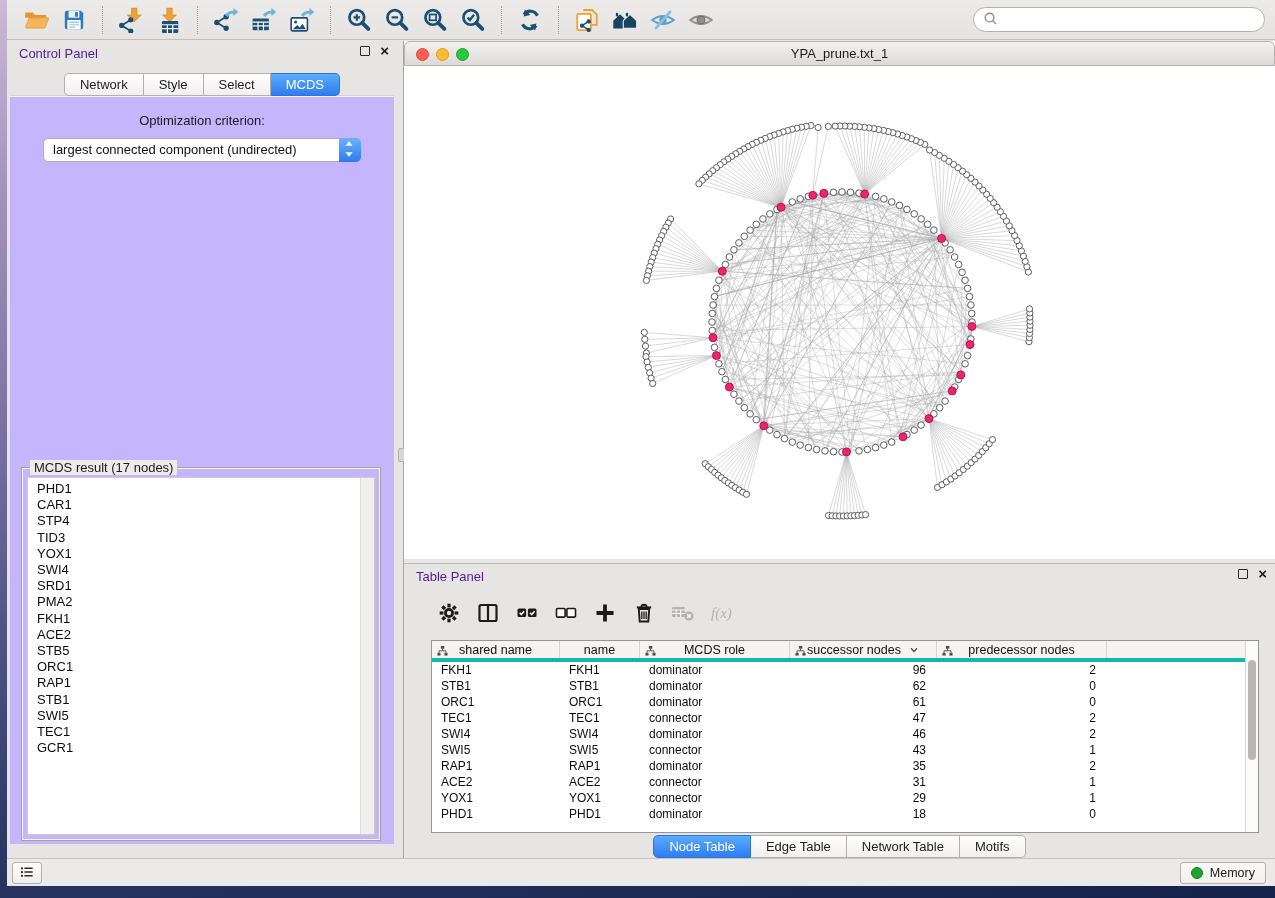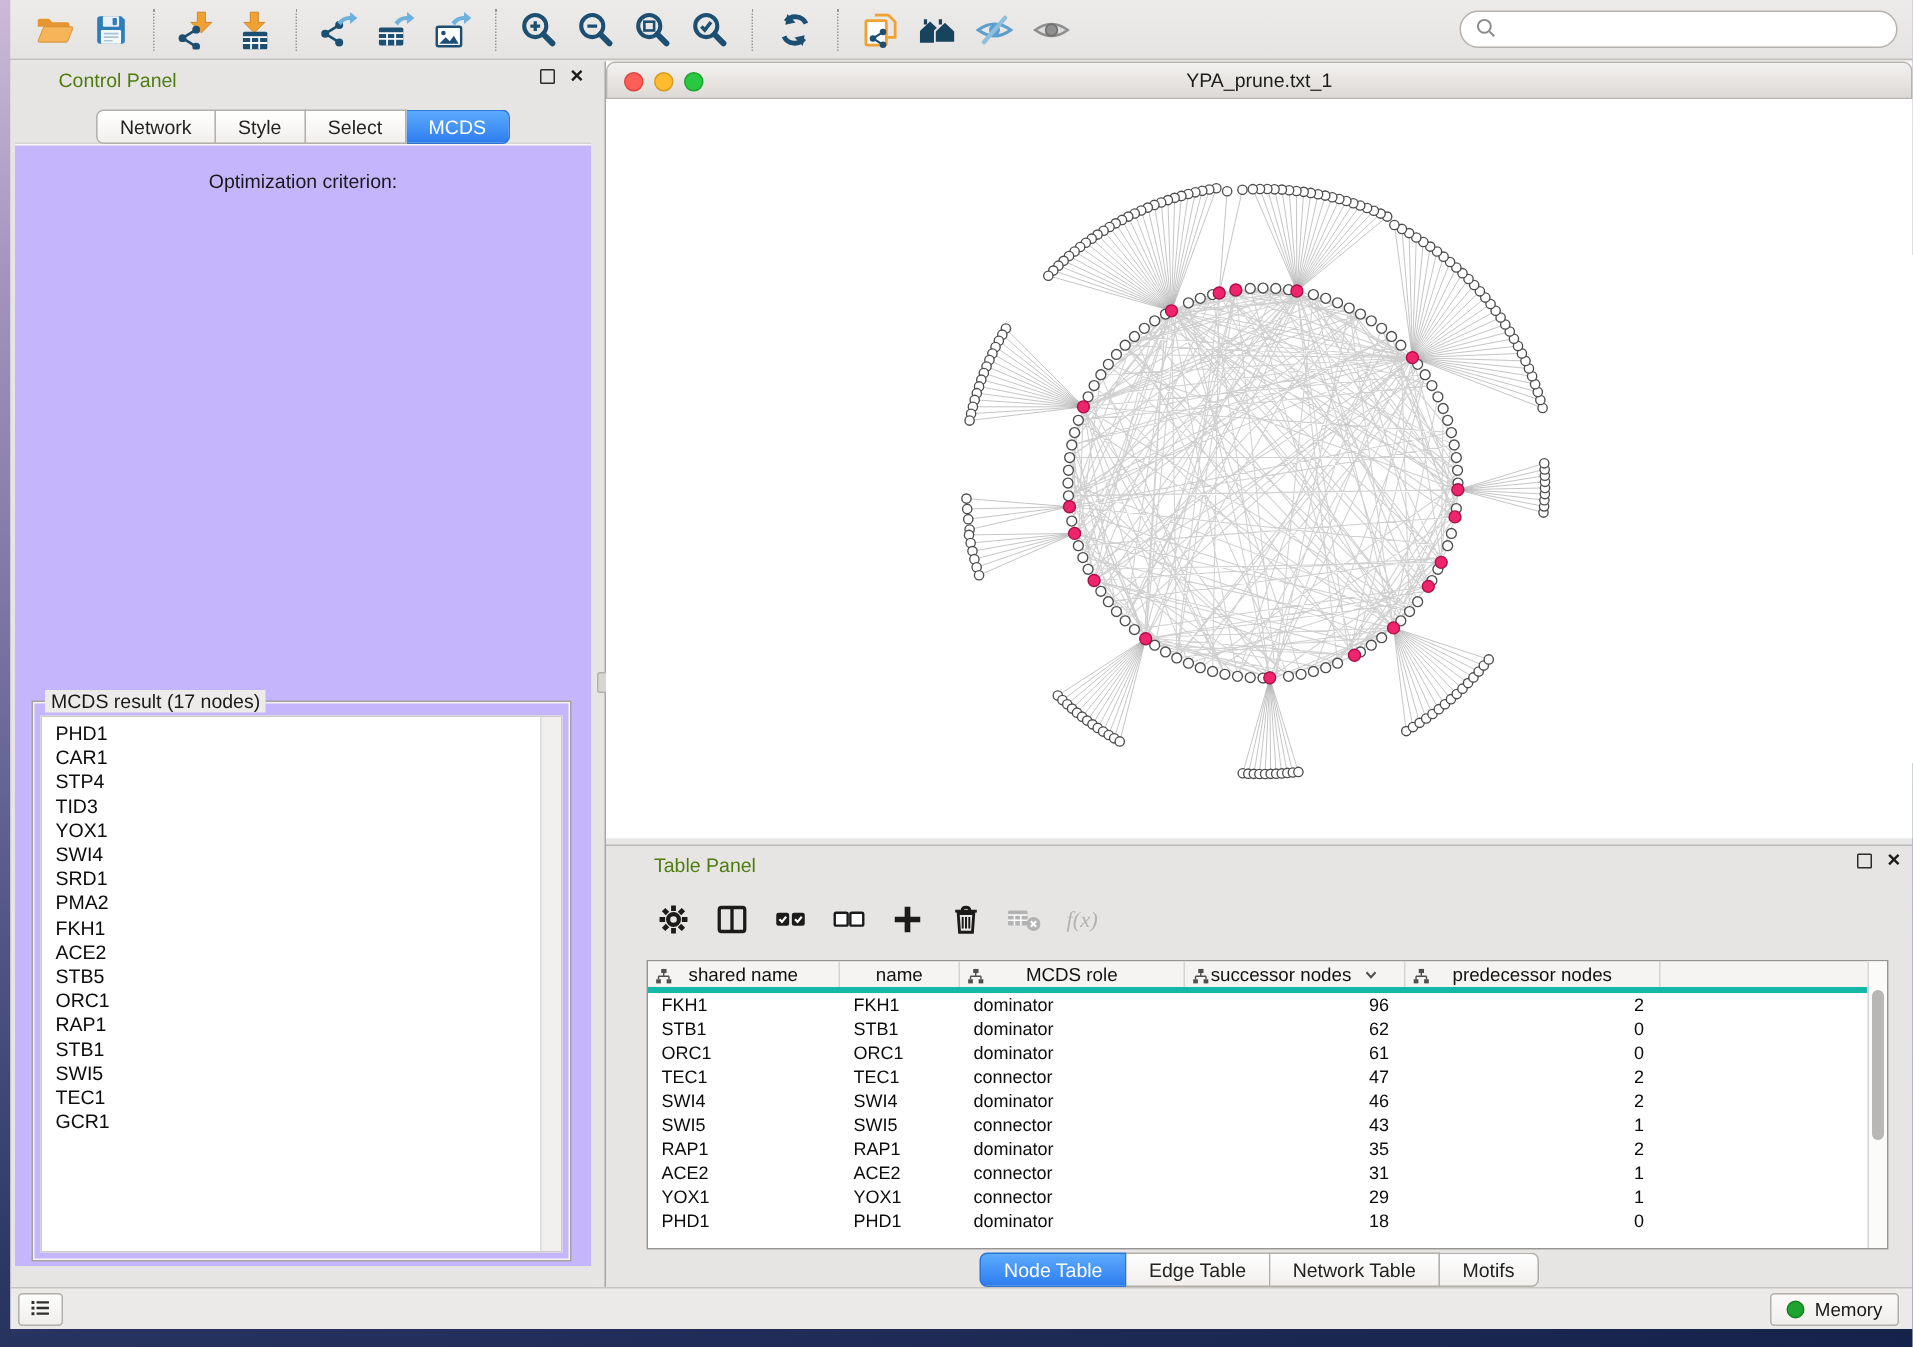--- a/index.html
+++ b/index.html
@@ -20,21 +20,21 @@
     align-items:center; justify-content:center; margin:0 3px; cursor:pointer; }
   .tb-sep { width:1px; height:28px; border-left:1px dotted #9b9894; margin:0 9px; }
   .search-wrap { margin-left:auto; width:292px; height:25px; background:#fff;
     border:1px solid #b5b2ae; border-radius:13px; display:flex; align-items:center; padding:0 9px; }
   .search-wrap input { border:none; outline:none; background:transparent; flex:1; font-size:13px;
     font-family:"Liberation Sans",sans-serif; margin-left:6px; }
 
   
   .control-panel { position:absolute; left:0; top:41px; width:390px; bottom:28px; background:#e7e5e3; }
   .panel-titlebar { position:relative; height:25px; }
-  .panel-title { position:absolute; left:12px; top:5px; font-size:13px; color:#4d7c0f;margin-left:20px; }
+  .panel-title { position:absolute; left:12px; top:5px; font-size:13px; color:#4c1d95; }
   .win-btns { position:absolute; right:8px; top:5px; display:flex; gap:10px; align-items:center; }
   .float-box { width:10px; height:10px; border:1.6px solid #2b2b2b; border-radius:1px; display:inline-block; }
   .close-x { font-size:15px; font-weight:bold; color:#1b1b1b; line-height:10px; }
 
   .seg-row { display:flex; justify-content:center; margin-top:7px; position:relative; z-index:2; }
   .seg { height:23px; padding:0 15px; display:flex; align-items:center; font-size:13px; color:#222;
     background:linear-gradient(#ffffff,#f1efed); border:1px solid #b3b0ac; border-left:none; cursor:pointer; }
   .seg:first-child { border-left:1px solid #b3b0ac; border-radius:5px 0 0 5px; }
   .seg:last-child { border-radius:0 5px 5px 0; }
   .seg.active { background:linear-gradient(#5cabfd,#2e7df0); color:#fff; border-color:#2d74d8; }
@@ -284,20 +284,29 @@
     </div>
     <div class="seg-row" id="cp-tabs">
         <button class="seg">Network</button>
         <button class="seg">Style</button>
         <button class="seg">Select</button>
         <button class="seg active">MCDS</button>
       </div>
 
     <div class="cp-inner">
       <div class="crit-label">Optimization criterion:</div>
+      <div class="select-ctl">
+        <span class="sel-text">largest connected component (undirected)</span>
+        <span class="stepper">
+          <svg width="20" height="22" viewBox="0 0 16 22">
+              <path d="M8 3.2 l3.6 4.6 h-7.2 Z" fill="#fff"></path>
+              <path d="M8 18.8 l-3.6 -4.6 h7.2 Z" fill="#fff"></path>
+            </svg>
+        </span>
+      </div>
 
       <div class="group-box">
         <span class="group-legend">MCDS result (17 nodes)</span>
         <div class="mcds-list">
           <div class="mcds-items" id="mcds-items">
               <div class="mcds-item">PHD1</div>
               <div class="mcds-item">CAR1</div>
               <div class="mcds-item">STP4</div>
               <div class="mcds-item">TID3</div>
               <div class="mcds-item">YOX1</div>

